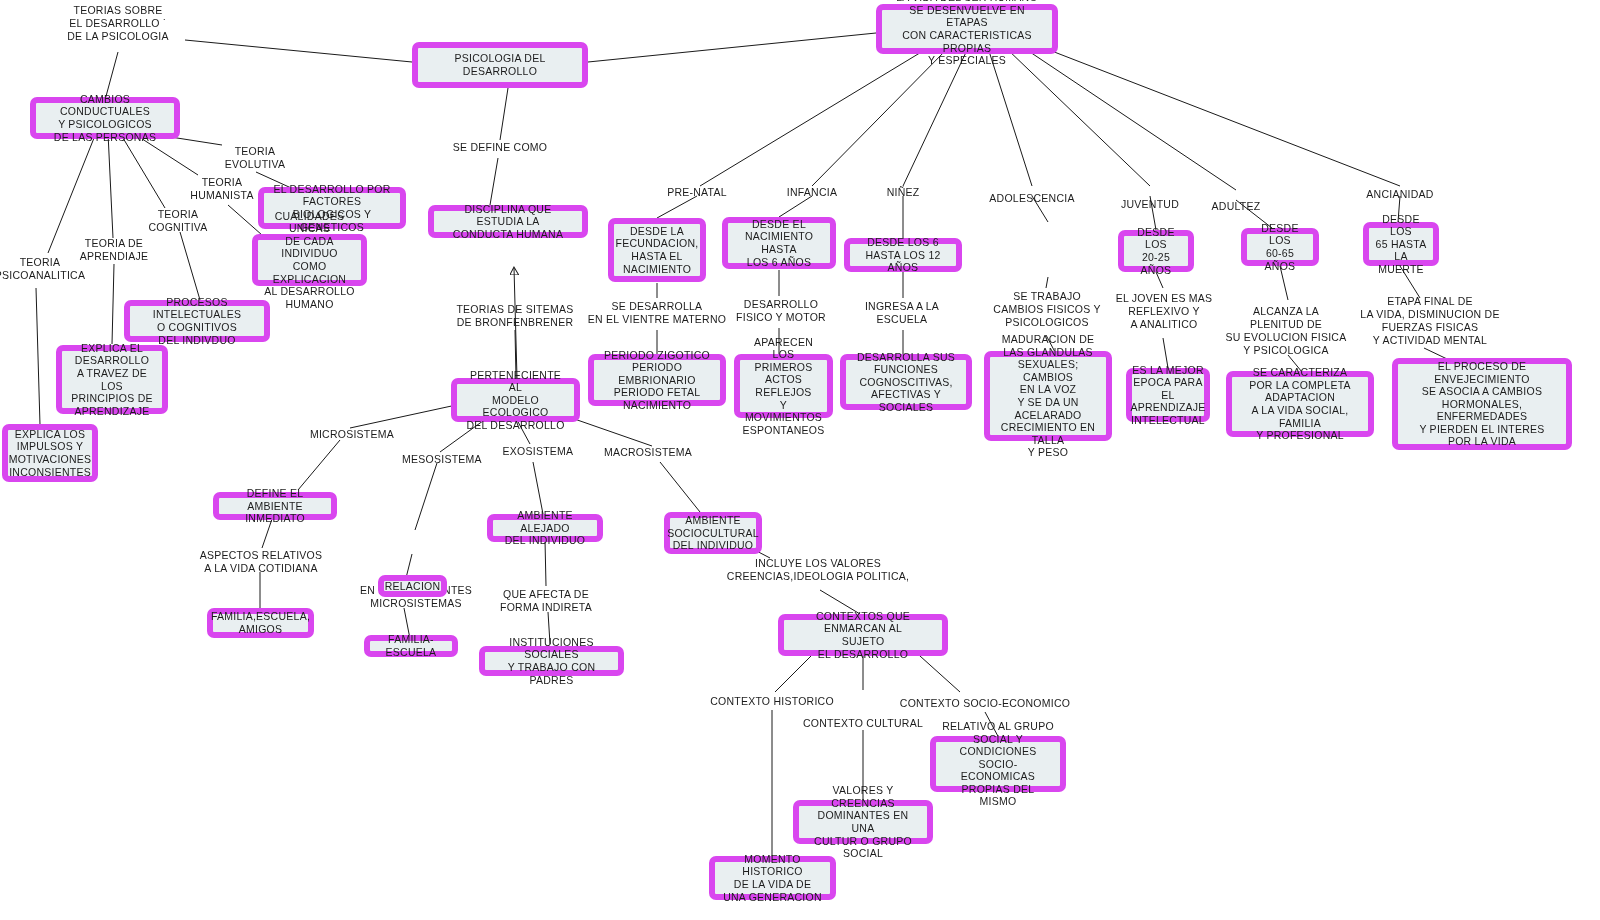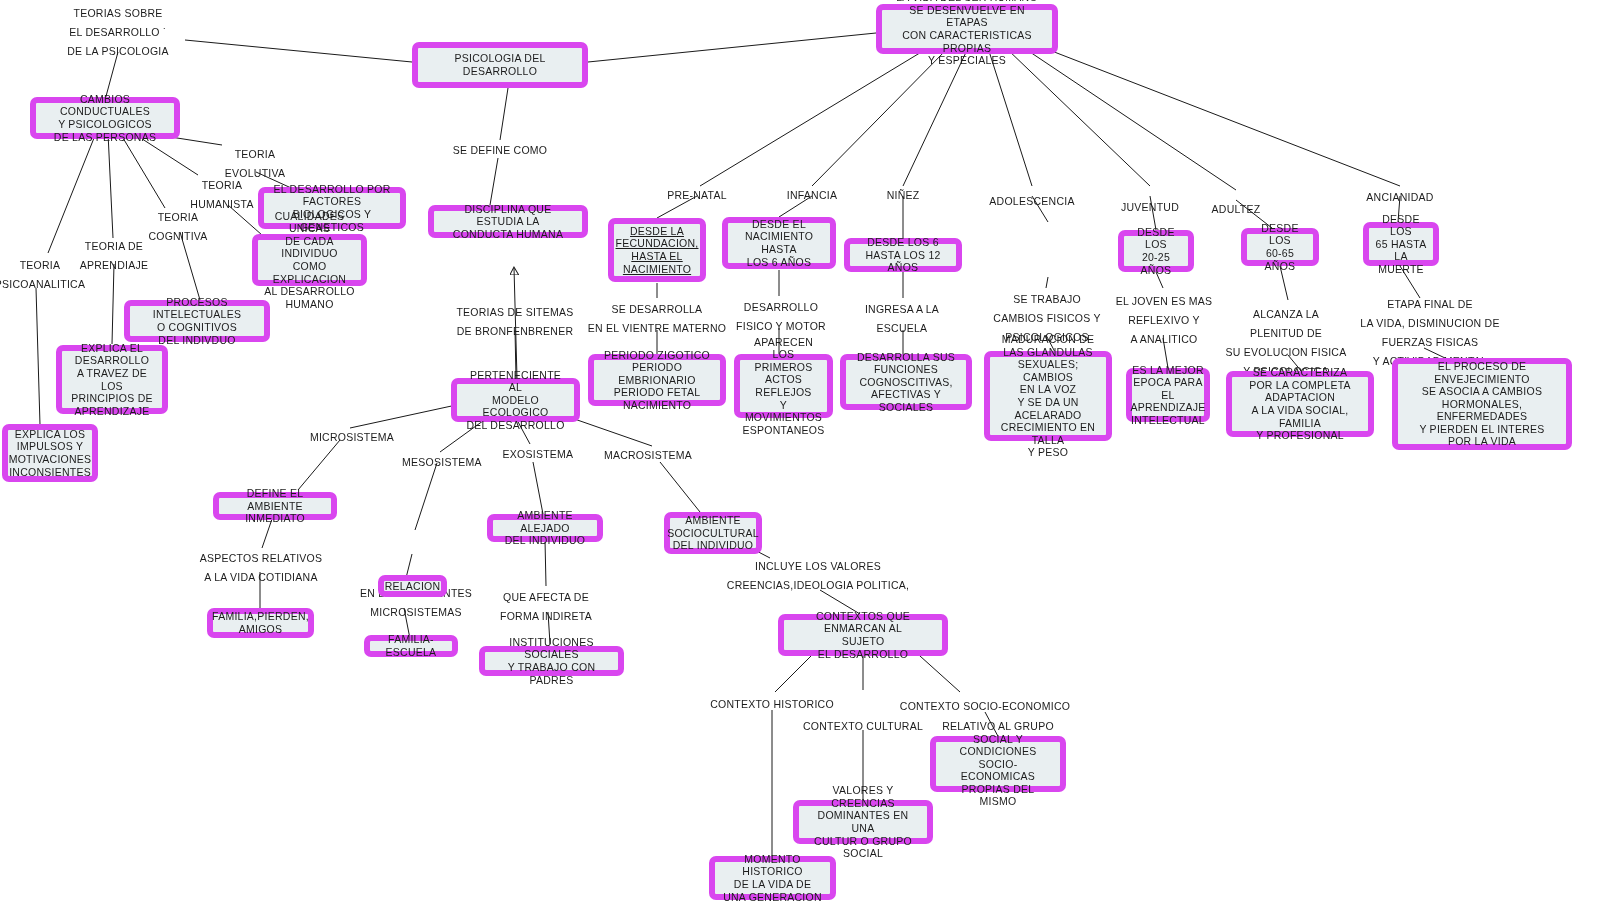--- a/index.html
+++ b/index.html
@@ -4,21 +4,21 @@
 <style>
   html,body{margin:0;padding:0;background:#ffffff;}
   body{font-family:"Liberation Sans","DejaVu Sans",sans-serif;}
   #stage{position:relative;width:1600px;height:920px;overflow:hidden;background:#fff;}
   svg#edges{position:absolute;left:0;top:0;width:1600px;height:920px;}
   svg#edges line, svg#edges path{stroke:#1a1a1a;stroke-width:1;fill:none;}
   .node{position:absolute;box-sizing:border-box;background:#e9eff1;border:6px solid #d946ef;
         border-radius:7px;display:flex;align-items:center;justify-content:center;
         text-align:center;color:#1c1c1c;font-size:10.5px;line-height:12.6px;
         letter-spacing:.25px;padding:3px 6px;white-space:pre-line;}
-  .lbl{position:absolute;color:#1c1c1c;font-size:10.5px;line-height:19px;
+  .lbl{position:absolute;color:#1c1c1c;font-size:10.5px;line-height:13px;
        letter-spacing:.25px;text-align:center;white-space:pre-line;
        transform:translateX(-50%);}
 </style>
 </head>
 <body>
 
 <div id="stage">
 
   <svg id="edges" viewBox="0 0 1600 920">
     <defs>
@@ -214,21 +214,21 @@
   <div class="node" style="left:56px;top:345px;width:112px;height:69px;">EXPLICA EL
 DESARROLLO
 A TRAVEZ DE LOS
 PRINCIPIOS DE
 APRENDIZAJE</div>
   <div class="node" style="left:2px;top:424px;width:96px;height:58px;">EXPLICA LOS
 IMPULSOS Y
 MOTIVACIONES
 INCONSIENTES</div>
 
-  <div class="node" style="left:608px;top:218px;width:98px;height:64px;text-decoration:underline;">DESDE LA
+  <div class="node" style="left:608px;top:218px;width:98px;height:64px;">DESDE LA
 FECUNDACION,
 HASTA EL
 NACIMIENTO</div>
   <div class="node" style="left:722px;top:217px;width:114px;height:52px;">DESDE EL
 NACIMIENTO HASTA
 LOS 6 AÑOS</div>
   <div class="node" style="left:844px;top:238px;width:118px;height:34px;">DESDE LOS 6
 HASTA LOS 12 AÑOS</div>
   <div class="node" style="left:1118px;top:230px;width:76px;height:42px;">DESDE LOS
 20-25 AÑOS</div>
@@ -278,21 +278,21 @@
 MODELO ECOLOGICO
 DEL DESARROLLO</div>
   <div class="node" style="left:213px;top:492px;width:124px;height:28px;">DEFINE EL AMBIENTE
 INMEDIATO</div>
   <div class="node" style="left:378px;top:531px;width:69px;height:22px;margin-top:44px;">RELACION</div>
   <div class="node" style="left:487px;top:514px;width:116px;height:28px;">AMBIENTE ALEJADO
 DEL INDIVIDUO</div>
   <div class="node" style="left:664px;top:512px;width:98px;height:42px;">AMBIENTE
 SOCIOCULTURAL
 DEL INDIVIDUO</div>
-  <div class="node" style="left:207px;top:608px;width:107px;height:30px;">FAMILIA,PIERDEN,
+  <div class="node" style="left:207px;top:608px;width:107px;height:30px;">FAMILIA,ESCUELA,
 AMIGOS</div>
   <div class="node" style="left:364px;top:635px;width:94px;height:22px;">FAMILIA-ESCUELA</div>
   <div class="node" style="left:479px;top:646px;width:145px;height:30px;">INSTITUCIONES SOCIALES
 Y TRABAJO CON PADRES</div>
   <div class="node" style="left:778px;top:614px;width:170px;height:42px;">CONTEXTOS QUE ENMARCAN AL
 SUJETO
 EL DESARROLLO</div>
   <div class="node" style="left:793px;top:800px;width:140px;height:44px;">VALORES Y CREENCIAS
 DOMINANTES EN UNA
 CULTUR O GRUPO SOCIAL</div>

